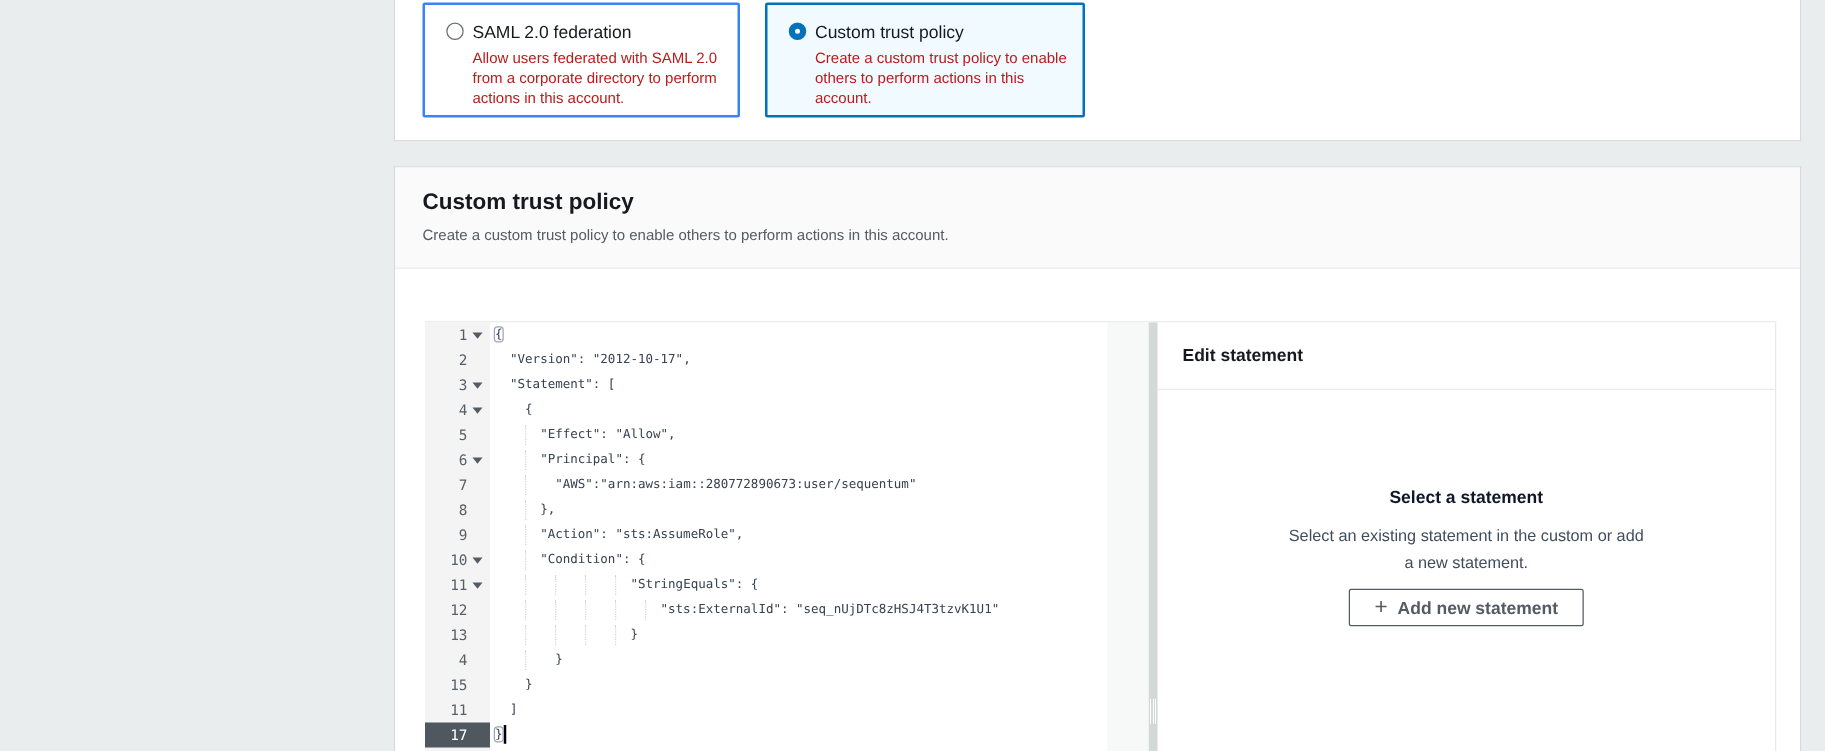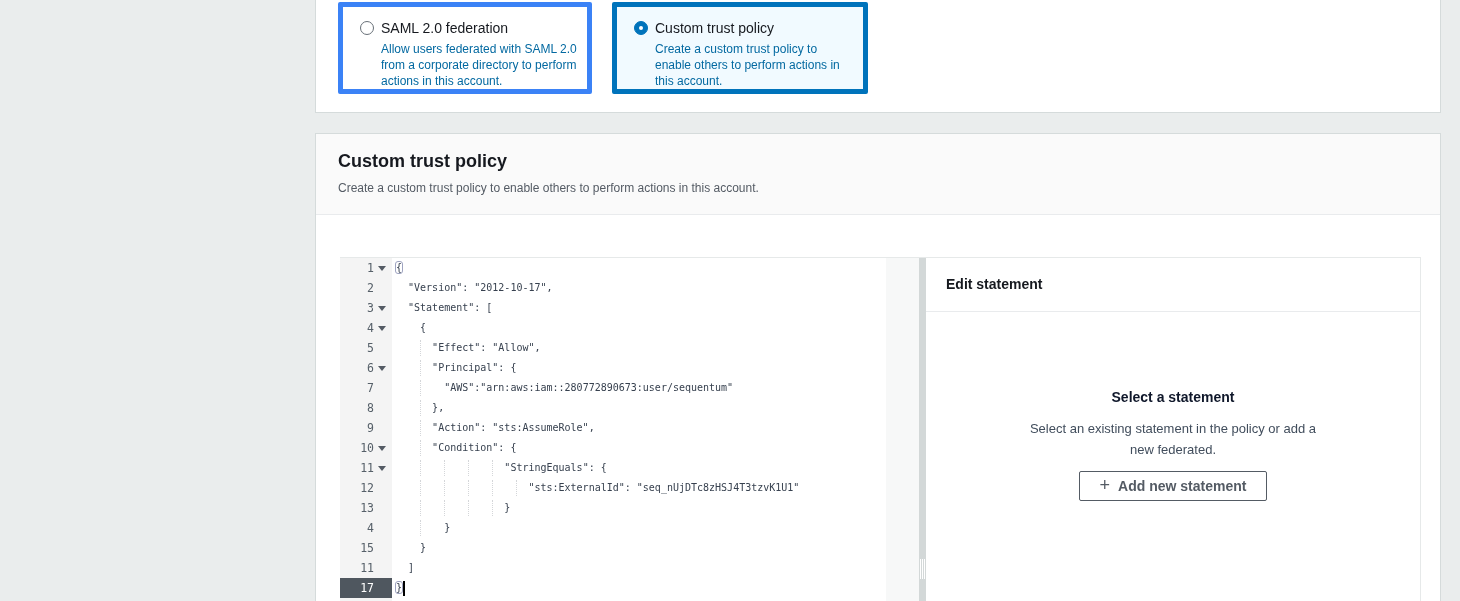--- a/index.html
+++ b/index.html
@@ -6,29 +6,29 @@
   body{
     width:1460px;height:601px;overflow:hidden;position:relative;
     background:#eaeded;color:#16191f;
     font-family:"Liberation Sans","DejaVu Sans",sans-serif;
   }
   .panel{position:absolute;background:#fff;border:1px solid #d5dbdb;box-sizing:border-box}
   #panel-top{left:315px;top:0;width:1126px;height:113px;border-top:none}
   #panel-main{left:315px;top:133px;width:1126px;height:468px;border-bottom:none}
 
   
-  .card{position:absolute;top:2px;height:92px;background:#fff;border:5px solid #3b82f6;border-radius:2px;box-sizing:border-box;cursor:pointer}
+  .card{position:absolute;top:2px;height:92px;background:#fff;border:2px solid #3b82f6;border-radius:2px;box-sizing:border-box;cursor:pointer}
   #card-0{left:22px;width:254px}
   #card-1{left:296px;width:256px}
   .card.selected{background:#f1faff;border-color:#0073bb}
   .radio{position:absolute;left:17px;top:14px;width:14px;height:14px;border-radius:50%;border:1px solid #687078;background:#fff;box-sizing:border-box}
   .card.selected .radio{background:#0073bb;border-color:#0073bb}
   .card.selected .radio::after{content:"";position:absolute;left:4px;top:4px;width:4px;height:4px;border-radius:50%;background:#fff}
   .card-title{position:absolute;left:38px;top:12px;font-size:14px;line-height:18px;color:#16191f}
-  .card-desc{position:absolute;left:38px;top:34px;width:calc(100% - 48px);font-size:12px;line-height:16px;color:#0369a1}
+  .card-desc{position:absolute;left:38px;top:34px;width:calc(100% - 48px);font-size:12px;line-height:16px;color:#b91c1c}
 
   
   #section-header{position:absolute;left:0;top:0;width:100%;height:81px;background:#fafafa;border-bottom:1px solid #e9ebed;box-sizing:border-box}
   #section-title{position:absolute;left:22px;top:17px;font-size:18px;font-weight:700;color:#16191f}
   #section-desc{position:absolute;left:22px;top:47px;font-size:12px;color:#545b64}
 
   
   #editor-row{position:absolute;left:24px;right:19px;top:123px;bottom:0;display:flex;border-top:1px solid #e6e9e9}
   .gutter{flex:none;width:52px;background:#f4f4f4;font-family:"DejaVu Sans Mono","Liberation Mono",monospace;font-size:11.5px;color:#566069}
   .gutter-line{height:20px;display:flex;align-items:center;justify-content:flex-end;padding-right:3px;box-sizing:border-box}
@@ -183,21 +183,21 @@
         <div class="code-line" style="padding-left: calc(0ch + 4px);"><span class="tok bracket">}</span><span class="cursor"></span></div>
       </div>
     <div class="scroll-track"></div>
     <div class="splitter">
       <span class="grip"></span>
     </div>
     <div class="stmt-panel">
       <div class="stmt-header">Edit statement</div>
       <div class="stmt-body">
         <div class="empty-title">Select a statement</div>
-        <div class="empty-desc">Select an existing statement in the policy or add a new federated.</div>
+        <div class="empty-desc">Select an existing statement in the custom or add a new statement.</div>
         <button class="add-btn">
           <span class="plus">+</span>
           <span>Add new statement</span>
         </button>
       </div>
     </div>
   </div>
 </div>
 
 </body></html>

